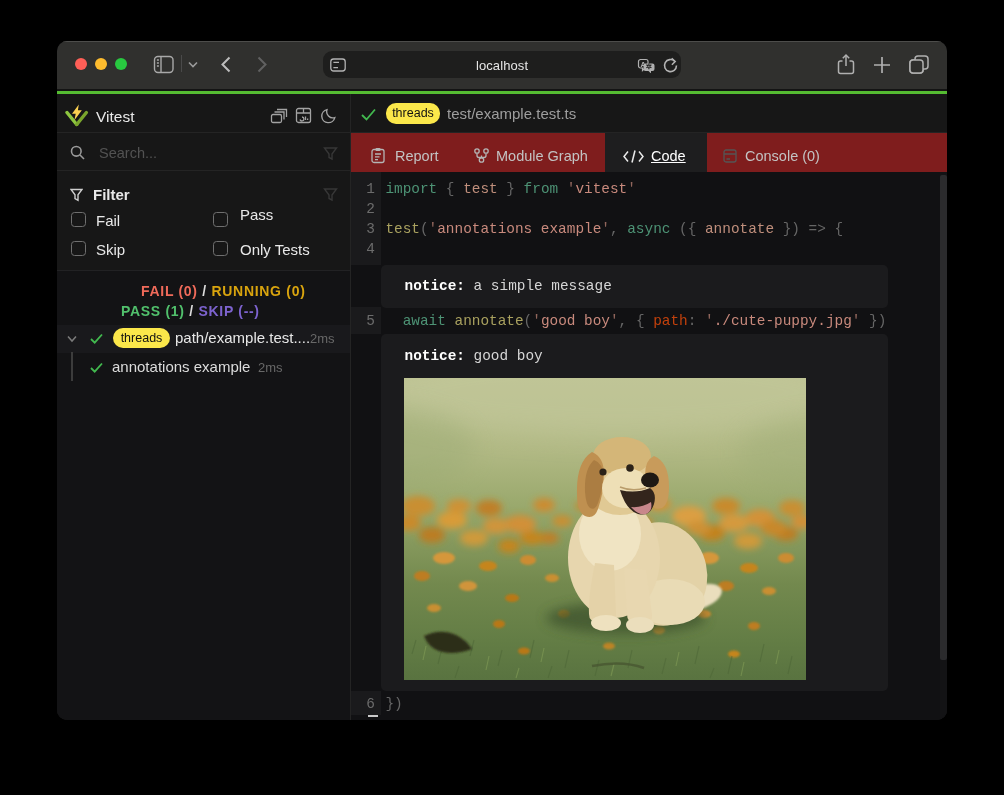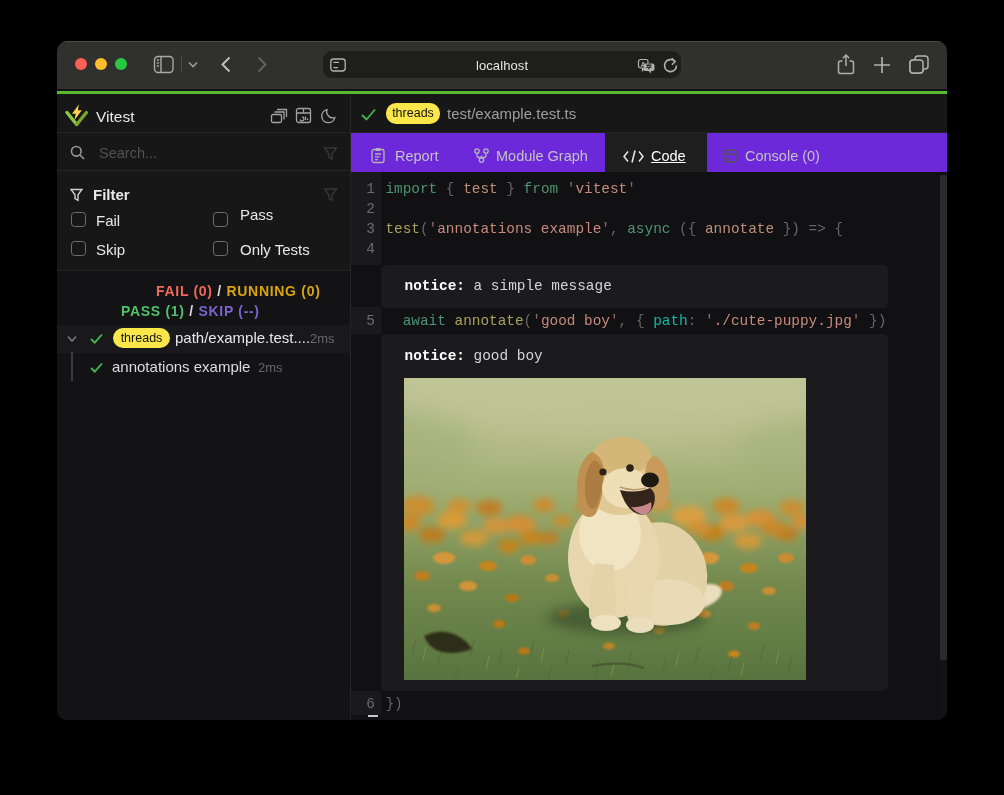--- a/index.html
+++ b/index.html
@@ -27,31 +27,31 @@
   .uitxt { color:#e8e8e8; font-size:15px; }
   .dim { color:#555; }
   
   .sb-status { position:absolute; left:0; top:177px; width:293px; height:449px; background:#131315; }
   .statline { position:absolute; font-size:14px; font-weight:bold; letter-spacing:.7px; white-space:pre; }
   .trow { position:absolute; left:0; width:293px; height:28px; }
   .badge { background:#fbe74a; color:#111; border-radius:10px; font-size:12.5px; text-align:center; }
   .ms { color:#686868; font-size:13px; }
   .cb { position:absolute; width:15px; height:15px; border:1.5px solid #6f6f6f; border-radius:3.5px; }
   
-  .tabbar { position:absolute; left:0; top:39px; width:596px; height:39px; background:#6d28d9; }
+  .tabbar { position:absolute; left:0; top:39px; width:596px; height:39px; background:#7f1d1d; }
   .tab { position:absolute; top:0; height:39px; }
   .tabtxt { font-size:14.5px; color:#c3c3c3; }
   
   .editor { position:absolute; left:0; top:78px; width:590px; height:548px; background:#111113;
             font-family:"Liberation Mono", monospace; font-size:14.4px; }
   .gut { position:absolute; left:0; width:30px; background:#1a1a1c; }
   .lnum { position:absolute; width:24px; text-align:right; color:#6c6c6c; height:20px; line-height:20px; }
   .cl { position:absolute; left:34.4px; height:20px; line-height:20px; white-space:pre; color:#dbd7ca; }
   .kw { color:#4d9375; } .p { color:#666666; } .fn { color:#a9a15f; }
-  .st { color:#c98a7d; } .q { color:#91665c; } .id { color:#c08f7c; } .pr { color:#14b8a6; }
+  .st { color:#c98a7d; } .q { color:#91665c; } .id { color:#c08f7c; } .pr { color:#c2410c; }
   .notebox { position:absolute; left:29.5px; width:507.5px; background:#1b1b1d; border-radius:5px; }
   .notice { position:absolute; left:24px; font-size:14.4px; color:#d6d6d6; white-space:pre;text-align:right; }
   .notice b { color:#fff; }
   .scrt { position:absolute; left:589px; top:78px; width:7px; height:548px; background:#131315; }
   .scrh { position:absolute; left:589px; top:81px; width:7px; height:485px; background:#2b2b2d; border-radius:2px; }
 </style>
 </head>
 <body>
 <div class="win">
 
@@ -170,21 +170,21 @@
     <div class="abs uitxt" style="left:39px; top:118px;">Fail</div>
     <div class="cb" style="left:156px; top:118px;"></div>
     <div class="abs uitxt" style="left:183px; top:112px;">Pass</div>
     <div class="cb" style="left:14px; top:147px;"></div>
     <div class="abs uitxt" style="left:39px; top:147px;">Skip</div>
     <div class="cb" style="left:156px; top:147px;"></div>
     <div class="abs uitxt" style="left:183px; top:147px;">Only Tests</div>
 
     <div class="hborder" style="left:0; top:176px; width:293px; background:#222224;"></div>
     <div class="sb-status">
-      <div class="statline" style="left:63px; top:12px;padding-left:36px;"><span style="color:#ef6a5a;">FAIL (0)</span><span style="color:#ddd;"> / </span><span style="color:#d9a40e;">RUNNING (0)</span></div>
+      <div class="statline" style="left:48px; top:12px;padding-left:36px;"><span style="color:#ef6a5a;">FAIL (0)</span><span style="color:#ddd;"> / </span><span style="color:#d9a40e;">RUNNING (0)</span></div>
       <div class="statline" style="left:64px; top:32px;"><span style="color:#51c06c;">PASS (1)</span><span style="color:#ddd;"> / </span><span style="color:#7d63cf;">SKIP (--)</span></div>
       <div class="trow" style="top:54px; background:#19191c;">
         <svg class="abs" style="left:9px; top:9px;" width="12" height="10" viewBox="0 0 12 10" fill="none" stroke="#7b7b7b" stroke-width="1.5">
             <path d="M2 2.5 L6 7 L10 2.5"></path>
           </svg>
         <svg class="abs" style="left:32px; top:6px;" width="15" height="15" viewBox="0 0 15 15" fill="none" stroke="#42b94f" stroke-width="1.8">
             <path d="M2 8 L5.7 11.7 L13 3.5"></path>
           </svg>
         <div class="abs badge" style="left:56px; top:3px; width:57px; height:20px; line-height:20px;">threads</div>
         <div class="abs uitxt" style="left:118px; top:4px;">path/example.test....</div>

